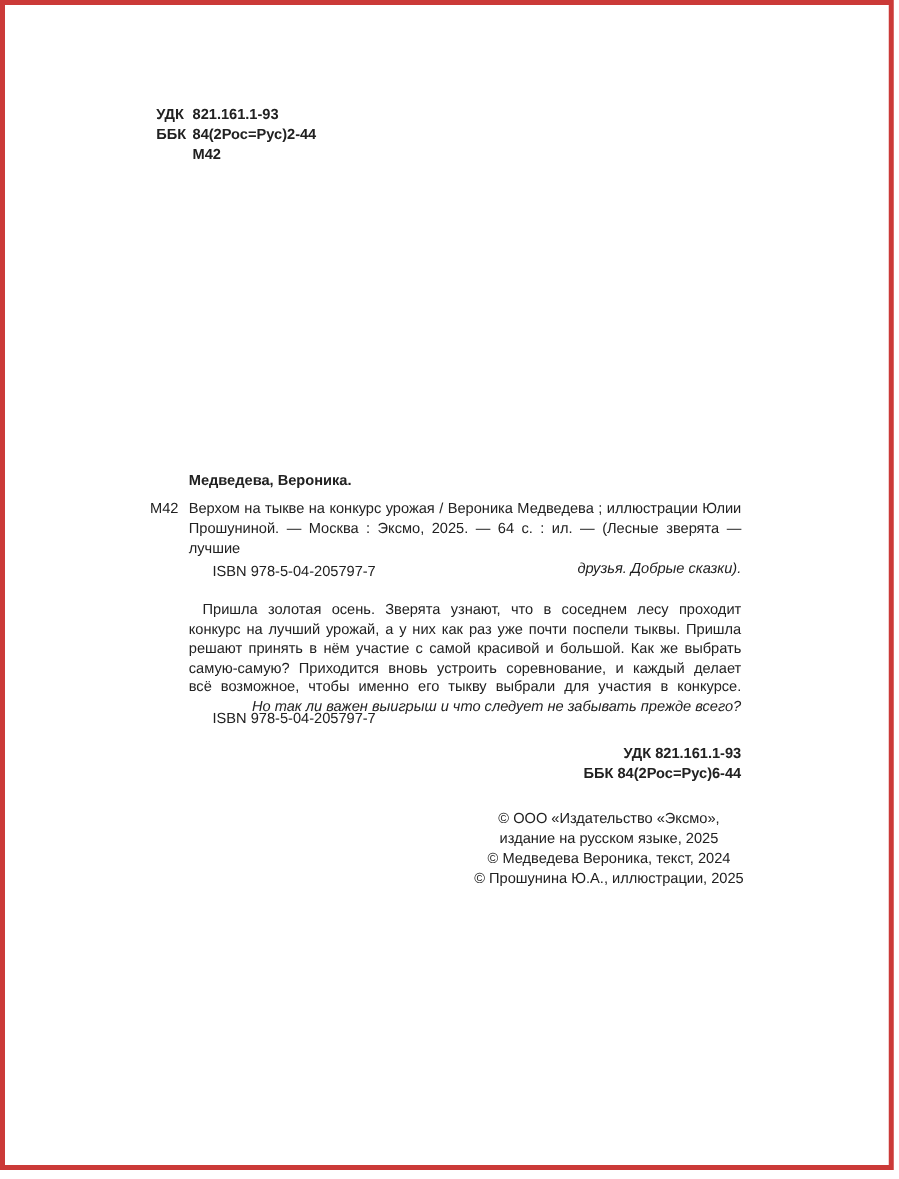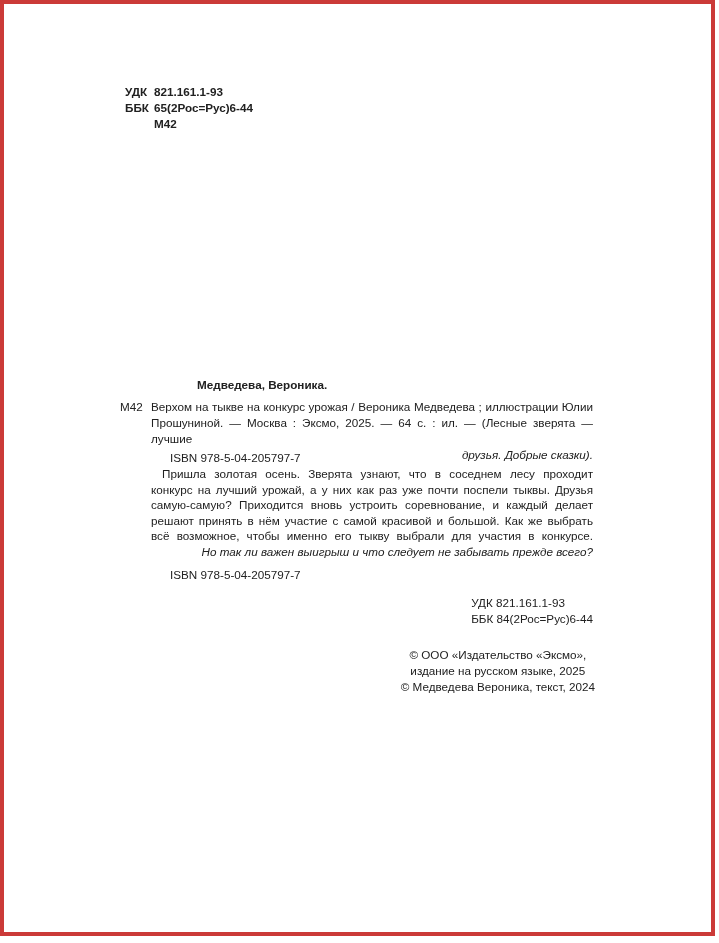--- a/index.html
+++ b/index.html
@@ -35,60 +35,60 @@
   }
   .bold { font-weight: 700; }
 
   
   .class-top { left: 125px; top: 84px; }
   .class-top .row { display: flex; }
   .class-top .lbl { width: 29px; font-weight: 700; }
   .class-top .val { font-weight: 700; text-align: center; }
 
   
-  .author-heading { left: 151px; top: 377px; margin-left: 46px; }
+  .author-heading { left: 151px; top: 377px; }
   .bib { left: 120px; top: 399px; width: 476px; white-space: normal; }
   .bib-row { display: flex; }
   .bib-sign { width: 31px; flex: 0 0 31px; }
   .bib-text { width: 442px; }
   .jline {
     display: block;
     text-align: justify;
     text-align-last: justify;
     line-height: 16px;
   }
   .jline.last { text-align: right; text-align-last: auto; font-style: italic; }
   .isbn-1 { left: 170px; top: 450px; }
-  .annotation { left: 151px; top: 466px; width: 442px; white-space: normal; }
+  .annotation { left: 151px; top: 480px; width: 442px; white-space: normal; }
   .annotation .jline { line-height: 15.6px; }
   .annotation .indent { text-indent: 11px; }
   .isbn-2 { left: 170px; top: 567px; }
 
   
-  .class-bottom { left: 300px; top: 595px; right: 126px; left: auto; font-weight: 400; }
+  .class-bottom { left: 300px; top: 595px; right: 126px; left: auto; text-align: right; font-weight: 700; }
   .class-bottom div { line-height: 16px; }
 
   
   .copyright { right: 124px; top: 647px; text-align: center; }
   .copyright div { line-height: 16px; }
 </style>
 </head>
 <body>
 
 <div class="page">
   <div class="page-border"></div>
 
   <div class="txt class-top">
     <div class="row">
       <span class="lbl">УДК</span>
       <span class="val">821.161.1-93</span>
     </div>
     <div class="row">
       <span class="lbl">ББК</span>
-      <span class="val">65(2Рос=Рус)6-44</span>
+      <span class="val">84(2Рос=Рус)2-44</span>
     </div>
     <div class="row">
       <span class="lbl"></span>
       <span class="val">М42</span>
     </div>
   </div>
 
   <div class="txt bold author-heading">Медведева, Вероника.</div>
 
   <div class="txt bib">
@@ -99,32 +99,33 @@
         <span class="jline">Прошуниной. — Москва : Эксмо, 2025. — 64 с. : ил. — (Лесные зверята — лучшие</span>
         <span class="jline last">друзья. Добрые сказки).</span>
       </div>
     </div>
   </div>
 
   <div class="txt isbn-1">ISBN 978-5-04-205797-7</div>
 
   <div class="txt annotation">
     <span class="jline indent">Пришла золотая осень. Зверята узнают, что в соседнем лесу проходит</span>
-    <span class="jline">конкурс на лучший урожай, а у них как раз уже почти поспели тыквы. Друзья</span>
+    <span class="jline">конкурс на лучший урожай, а у них как раз уже почти поспели тыквы. Пришла</span>
+    <span class="jline">решают принять в нём участие с самой красивой и большой. Как же выбрать</span>
     <span class="jline">самую-самую? Приходится вновь устроить соревнование, и каждый делает</span>
-    <span class="jline">решают принять в нём участие с самой красивой и большой. Как же выбрать</span>
     <span class="jline">всё возможное, чтобы именно его тыкву выбрали для участия в конкурсе.</span>
     <span class="jline last">Но так ли важен выигрыш и что следует не забывать прежде всего?</span>
   </div>
 
   <div class="txt isbn-2">ISBN 978-5-04-205797-7</div>
 
   <div class="txt class-bottom">
     <div>УДК 821.161.1-93</div>
     <div>ББК 84(2Рос=Рус)6-44</div>
   </div>
 
   <div class="txt copyright">
     <div>© ООО «Издательство «Эксмо»,</div>
     <div>издание на русском языке, 2025</div>
     <div>© Медведева Вероника, текст, 2024</div>
+    <div>© Прошунина Ю.А., иллюстрации, 2025</div>
   </div>
 </div>
 
 </body></html>

